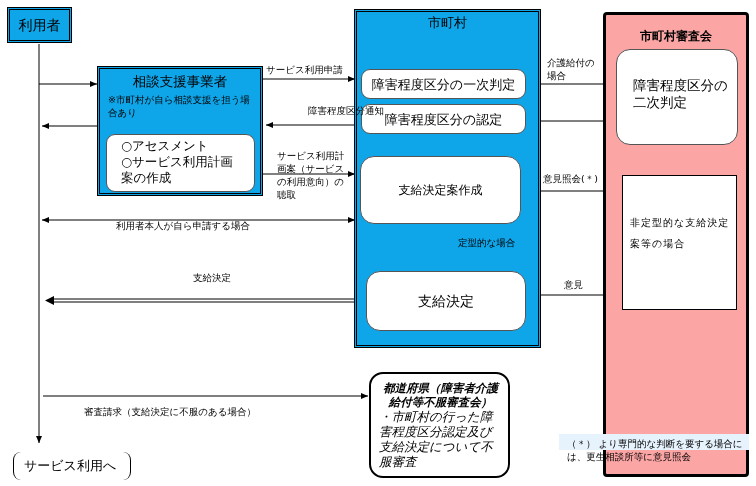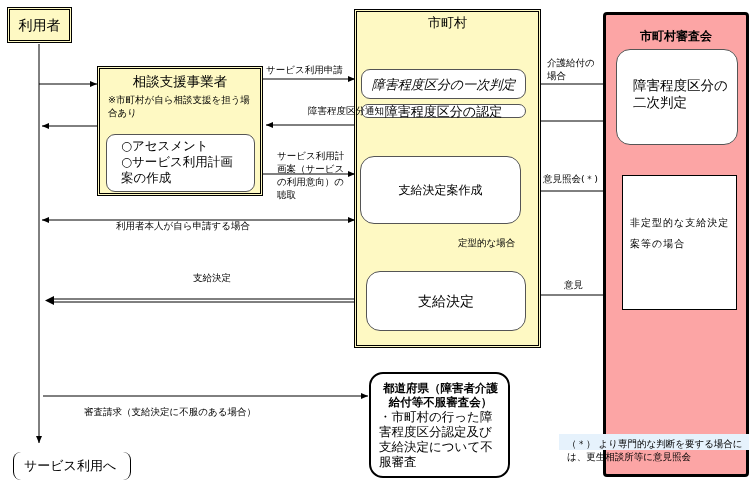--- a/index.html
+++ b/index.html
@@ -1,19 +1,19 @@
 <!DOCTYPE html>
 <html><head>
 <meta charset="utf-8">
 <style>
   html, body { margin:0; padding:0; background:#ffffff; }
   body { width:756px; height:486px; position:relative; overflow:hidden;
          font-family:"DejaVu Sans", sans-serif; color:#000; }
   .abs { position:absolute; box-sizing:border-box; }
-  .dbl { border:3px double #000; background:#fef9c3; }
+  .dbl { border:3px double #000; background:#0ea5e9; }
   .rr { border:1px solid #555; border-radius:9px; background:#fff; }
   .txt { font-size:13px; line-height:17px; }
   .small { font-size:9.5px; line-height:13px; }
   .center { display:flex; align-items:center; justify-content:center; text-align:center; }
   svg.lines { position:absolute; left:0; top:0; }
 </style>
 </head>
 <body>
 
 <svg class="lines" width="756" height="486">
@@ -64,44 +64,44 @@
   <div class="small" style="padding:3px 6px 0 8px;">※市町村が自ら相談支援を担う場合あり</div>
   <div class="abs rr" style="left:6px;top:65px;width:149px;height:58px;padding:3px 14px;">
     <div class="txt" style="font-size:12.5px;line-height:16px;">○アセスメント</div>
     <div class="txt" style="font-size:12.5px;line-height:16px;">○サービス利用計画案の作成</div>
   </div>
 </div>
 
 <div class="abs dbl" style="left:354px;top:9px;width:187px;height:339px;">
   <div class="txt" style="text-align:center;margin-top:2px;">市町村</div>
 </div>
-<div class="abs rr center txt" style="left:361px;top:69px;width:165px;height:30px;font-style:italic;">
+<div class="abs rr center txt" style="left:361px;top:69px;width:165px;height:30px;">
   <span>障害程度区分の一次判定</span>
 </div>
-<div class="abs rr center txt" style="left:361px;top:104px;width:165px;height:14px;text-align:center;">
+<div class="abs rr center txt" style="left:361px;top:104px;width:165px;height:30px;text-align:center;">
   <span>障害程度区分の認定</span>
 </div>
 <div class="abs rr center txt" style="left:360px;top:156px;width:161px;height:68px;border-radius:14px;font-size:12px;">
   <span>支給決定案作成</span>
 </div>
 <div class="abs rr center txt" style="left:366px;top:271px;width:160px;height:60px;border-radius:14px;font-size:14px;">
   <span>支給決定</span>
 </div>
 
 <div class="abs" style="left:603px;top:12px;width:146px;height:465px;border:3px solid #000;border-radius:4px;background:#fca5a5;">
   <div style="text-align:center;margin-top:13px;font-size:12px;font-weight:bold;">市町村審査会</div>
 </div>
 <div class="abs rr txt" style="left:616px;top:49px;width:122px;height:96px;border-radius:14px;padding:27px 0 0 16px;font-size:13.5px;">
   <span>障害程度区分の二次判定</span>
 </div>
 <div class="abs txt" style="left:622px;top:175px;width:115px;height:135px;border:1px solid #000;background:#fff;padding:36px 4px 0 7px;font-size:10px;line-height:21px;letter-spacing:1px;">
   <span>非定型的な支給決定案等の場合</span>
 </div>
 
-<div class="abs" style="left:369px;top:372px;width:141px;height:106px;border:2px solid #000;border-radius:14px;background:#fff;padding:7px 6px 0 8px;">
+<div class="abs" style="left:369px;top:372px;width:141px;height:106px;border:2px solid #000;border-radius:14px;background:#fff;padding:7px 6px 0 8px;font-style:italic;">
   <div style="font-size:11.5px;line-height:14px;font-weight:bold;text-align:center;">都道府県（障害者介護給付等不服審査会）</div>
   <div style="font-size:12.5px;line-height:15px;">・市町村の行った障害程度区分認定及び支給決定について不服審査</div>
 </div>
 
 <div class="abs txt" style="left:5px;top:452px;width:118px;height:28px;border-left:1px solid #000;border-right:1px solid #000;border-radius:8px;padding:5px 0 0 10px;font-size:13px;margin-left:8px;">
   <span>サービス利用へ</span>
 </div>
 
 <div class="abs small" style="left:266px;top:63px;">サービス利用申請</div>
 <div class="abs small" style="left:270px;top:104px;padding-left:38px;">障害程度区分通知</div>

